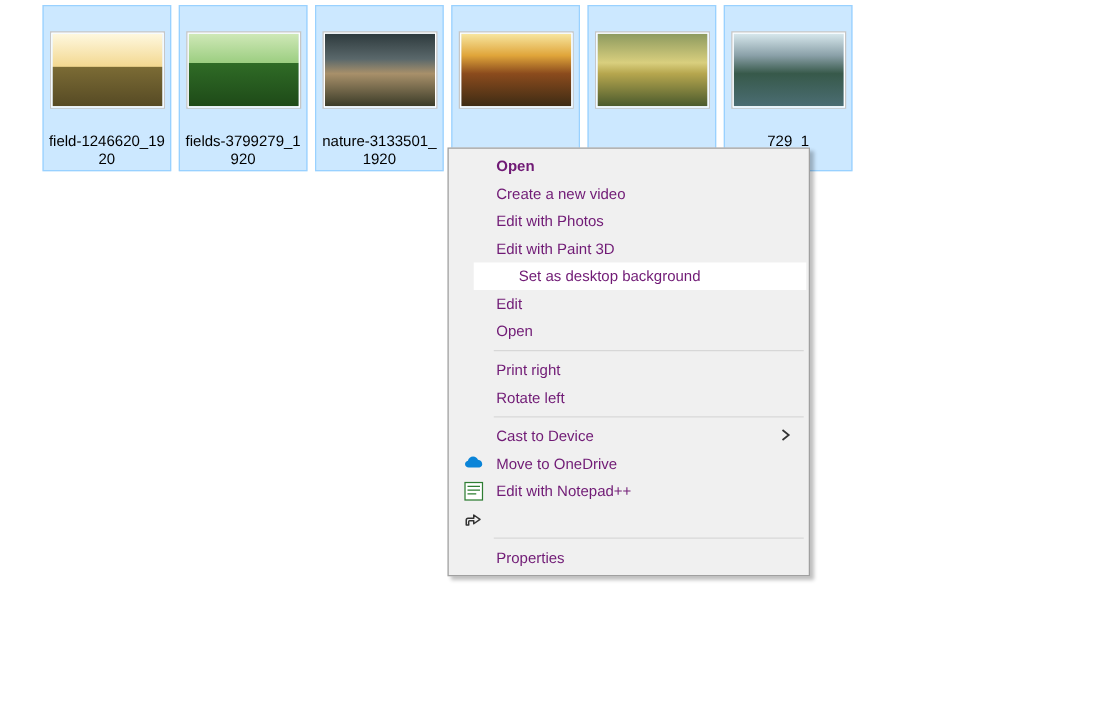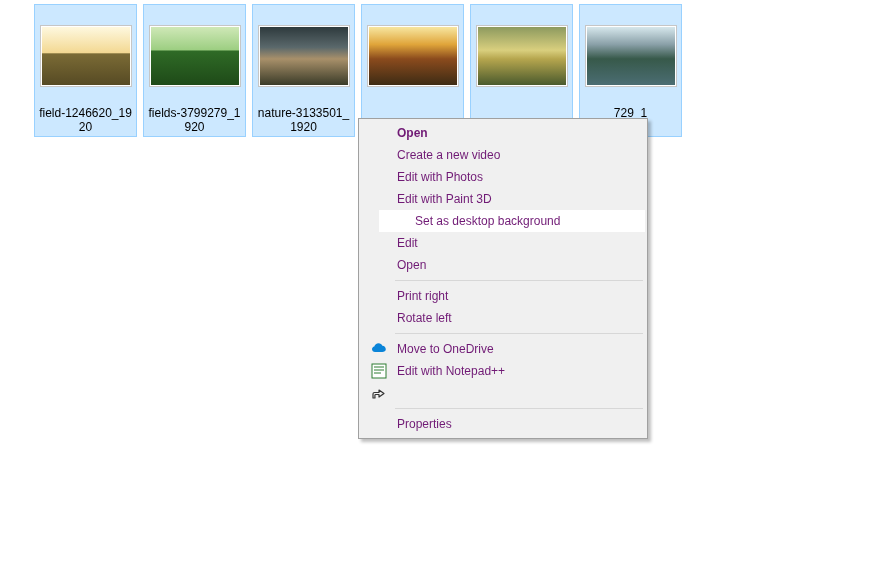--- a/index.html
+++ b/index.html
@@ -167,20 +167,26 @@
     </div>
     <div class="menu-sep"></div>
     <div class="menu-item">
       <span class="mi-text">Print right</span>
     </div>
     <div class="menu-item">
       <span class="mi-text">Rotate left</span>
     </div>
     <div class="menu-sep"></div>
     <div class="menu-item">
+      <span class="mi-text">Cast to Device</span>
+      <span class="arrow"><svg width="8" height="10" viewBox="0 0 8 10">
+          <path d="M1 1l5 4-5 4" fill="none" stroke="#333" stroke-width="1.4"></path>
+        </svg></span>
+    </div>
+    <div class="menu-item">
       <span class="micon">
         <svg width="16" height="16" viewBox="0 0 16 16">
           <path d="M4 11c-1.6 0-3-1.2-3-2.8 0-1.4 1-2.5 2.3-2.7C3.8 3.5 5.5 2.2 7.5 2.2c1.8 0 3.3 1.1 3.9 2.6 1.9.1 3.4 1.6 3.4 3.5 0 1.9-1.6 2.7-3.5 2.7H4z" fill="#0a84d8"></path>
         </svg>
       </span>
       <span class="mi-text">Move to OneDrive</span>
     </div>
     <div class="menu-item">
       <span class="micon">
         <svg width="16" height="16" viewBox="0 0 16 16">

